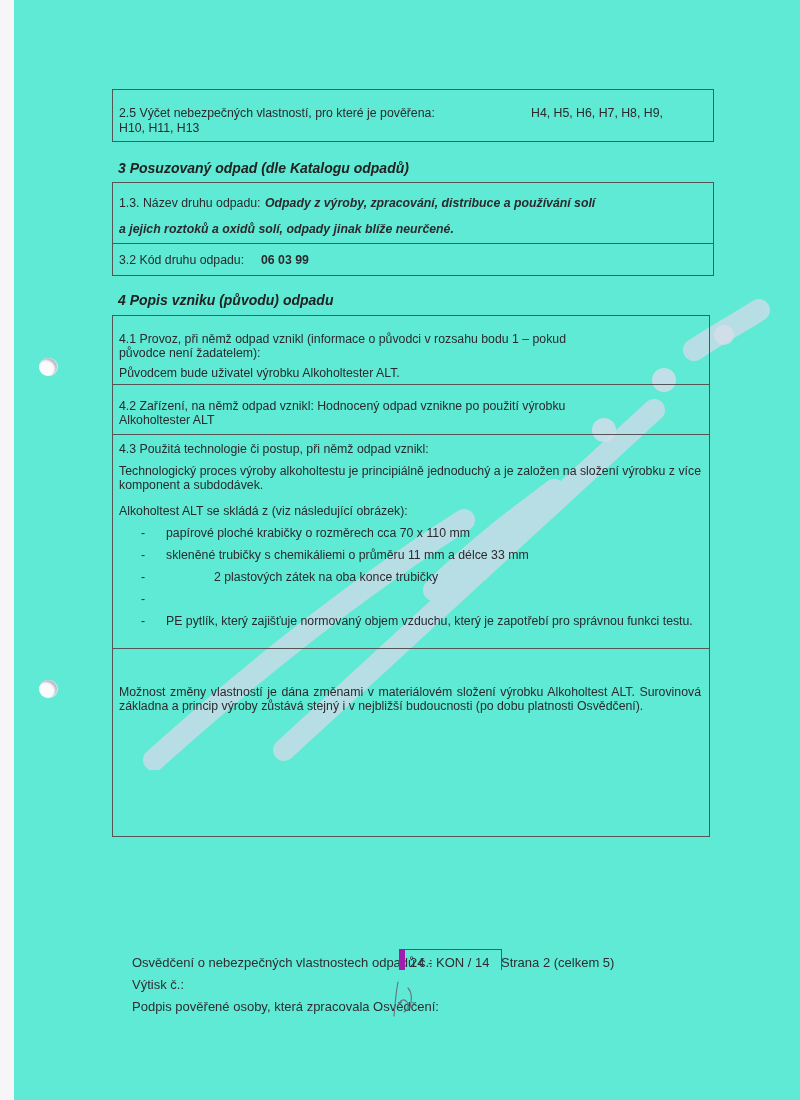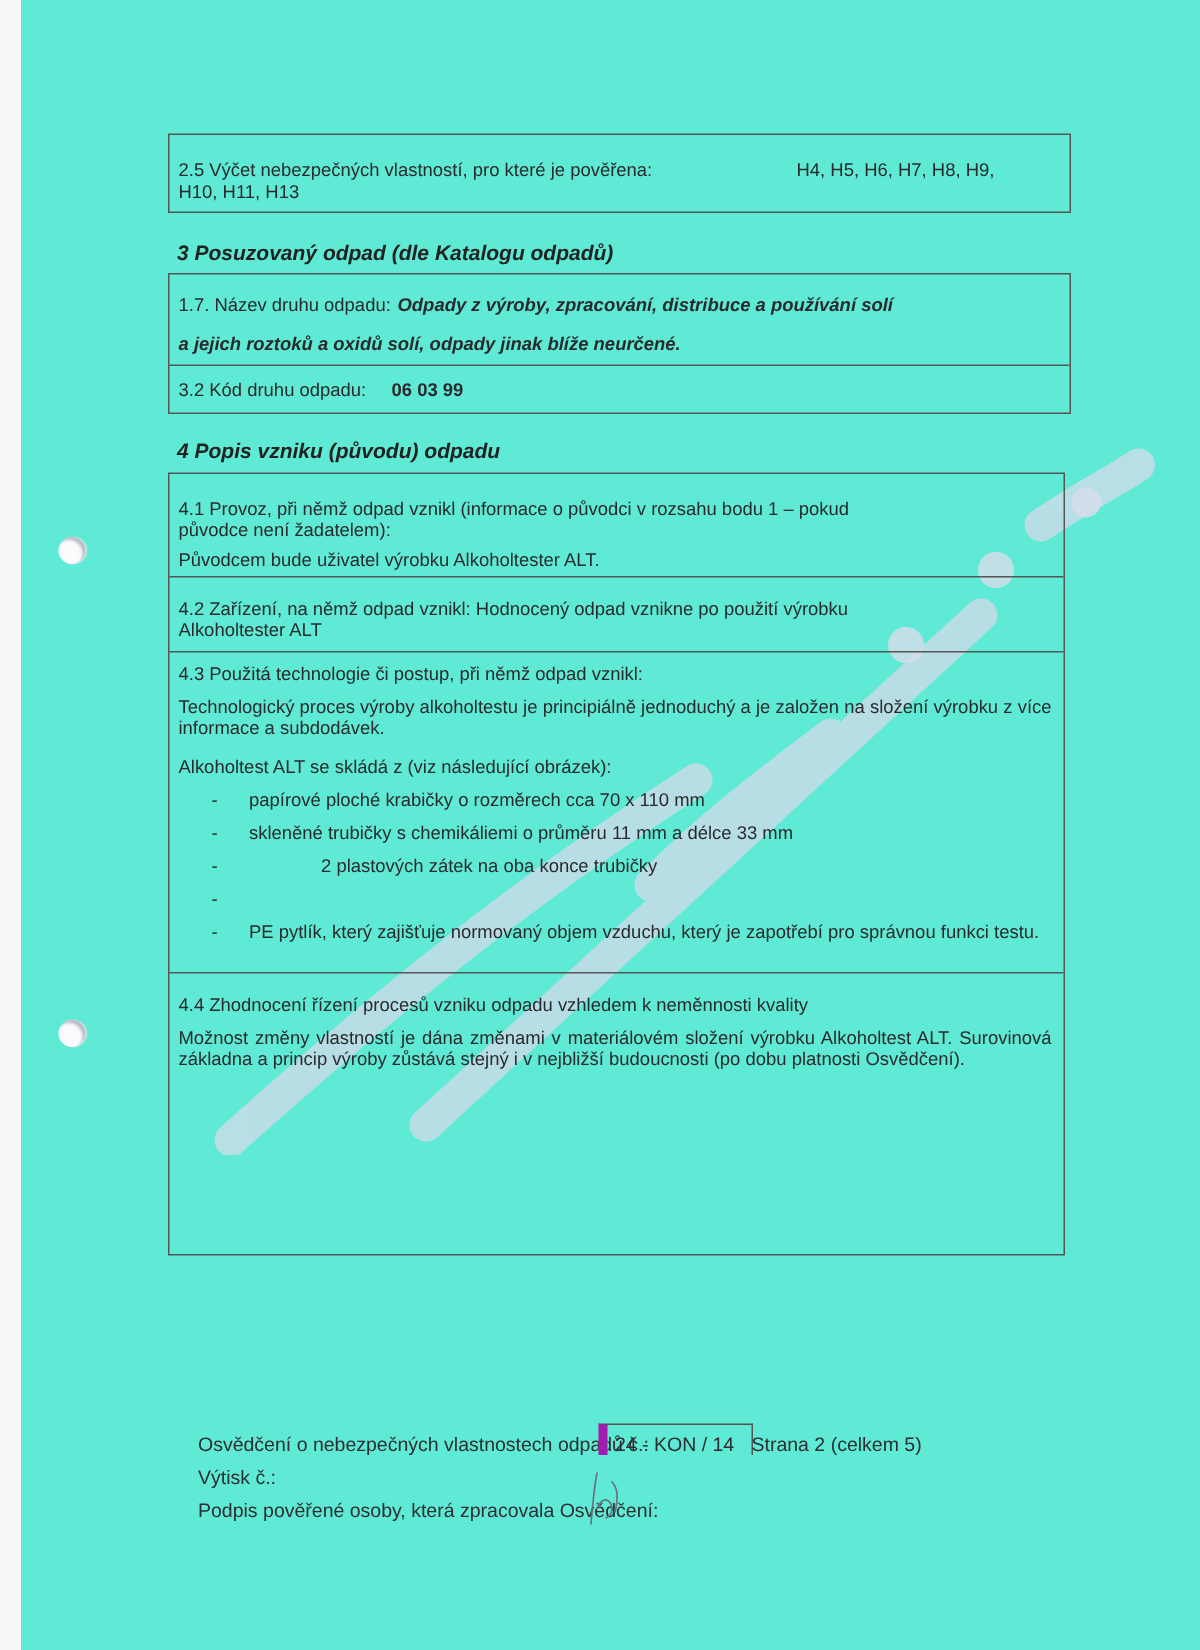--- a/index.html
+++ b/index.html
@@ -49,21 +49,21 @@
 
   <div class="box" style="left:98px; top:89px; width:600px; height:51px;">
     <span class="t" style="left:6px; top:16px;">2.5  Výčet nebezpečných vlastností, pro které je pověřena:</span>
     <span class="t" style="left:418px; top:16px;">H4, H5, H6, H7, H8, H9,</span>
     <span class="t" style="left:6px; top:31px;">H10, H11, H13</span>
   </div>
 
   <div class="h" style="left:104px; top:160px;">3  Posuzovaný odpad  (dle Katalogu odpadů)</div>
 
   <div class="box" style="left:98px; top:182px; width:600px; height:92px;">
-    <span class="t" style="left:6px; top:13px;">1.7. Název druhu odpadu:</span>
+    <span class="t" style="left:6px; top:13px;">1.3. Název druhu odpadu:</span>
     <span class="t bi" style="left:152px; top:13px;">Odpady z výroby, zpracování, distribuce a používání solí</span>
     <span class="t bi" style="left:6px; top:39px;">a jejich roztoků a oxidů solí, odpady jinak blíže neurčené.</span>
     <div class="cell" style="top:60px; height:31px;">
       <span class="t" style="left:6px; top:9px;">3.2  Kód druhu odpadu:</span>
       <span class="t b" style="left:148px; top:9px;">06 03 99</span>
     </div>
   </div>
 
   <div class="h" style="left:104px; top:292px;">4  Popis vzniku (původu) odpadu</div>
 
@@ -73,40 +73,39 @@
     <span class="t" style="left:6px; top:30px;">původce není žadatelem):</span>
     <span class="t" style="left:6px; top:50px;">Původcem bude uživatel výrobku  Alkoholtester ALT.</span>
 
     <div class="cell" style="top:68px; height:50px;">
       <span class="t" style="left:6px; top:14px;">4.2   Zařízení, na němž odpad vznikl:  Hodnocený odpad vznikne po použití výrobku</span>
       <span class="t" style="left:6px; top:28px;">Alkoholtester ALT</span>
     </div>
 
     <div class="cell" style="top:118px; height:186px;">
       <span class="t" style="left:6px; top:7px;">4.3  Použitá technologie či postup, při němž odpad vznikl:</span>
-      <span class="t wrap justify" style="left:6px; top:29px; width:582px;">Technologický proces výroby alkoholtestu je principiálně jednoduchý a je založen na složení výrobku z více informace a subdodávek.</span>
+      <span class="t wrap justify" style="left:6px; top:29px; width:582px;">Technologický proces výroby alkoholtestu je principiálně jednoduchý a je založen na složení výrobku z více komponent a subdodávek.</span>
       <span class="t" style="left:6px; top:69px;">Alkoholtest ALT se skládá z (viz následující obrázek):</span>
 
       <span class="dash" style="left:28px; top:91px;">-</span>
       <span class="t" style="left:53px; top:91px;">papírové ploché krabičky o rozměrech cca 70 x 110 mm</span>
 
       <span class="dash" style="left:28px; top:113px;">-</span>
       <span class="t" style="left:53px; top:113px;">skleněné trubičky s chemikáliemi o průměru 11 mm a délce 33 mm</span>
 
       <span class="dash" style="left:28px; top:135px;">-</span>
       <span class="t" style="left:53px; top:135px;margin-left:48px;">2 plastových zátek na oba konce trubičky</span>
 
       <span class="dash" style="left:28px; top:157px;">-</span>
 
       <span class="dash" style="left:28px; top:179px;">-</span>
       <span class="t wrap justify" style="left:53px; top:179px; width:535px;">PE pytlík, který zajišťuje normovaný objem vzduchu, který je zapotřebí pro správnou funkci testu.</span>
     </div>
 
     <div class="cell" style="top:332px; height:187px;">
-      <span class="t" style="left:6px; top:14px;">4.4  Zhodnocení řízení procesů vzniku odpadu vzhledem k neměnnosti kvality</span>
       <span class="t wrap justify" style="left:6px; top:36px; width:582px;">Možnost změny vlastností je dána změnami v materiálovém složení výrobku Alkoholtest ALT. Surovinová základna a princip výroby zůstává stejný i v nejbližší budoucnosti (po dobu platnosti Osvědčení).</span>
     </div>
   </div>
 
   <span class="foot" style="left:118px; top:955px;">Osvědčení o nebezpečných vlastnostech odpadů č.:</span>
   <div style="position:absolute; left:385px; top:949px; width:96px; height:20px; border-left:6px solid #a21caf; border-top:1px solid #555; border-right:1px solid #555;">
     <span class="foot" style="left:5px; top:5px;">24 - KON / 14</span>
   </div>
   <span class="foot" style="left:487px; top:955px;">Strana 2 (celkem 5)</span>
   <span class="foot" style="left:118px; top:977px;">Výtisk č.:</span>

